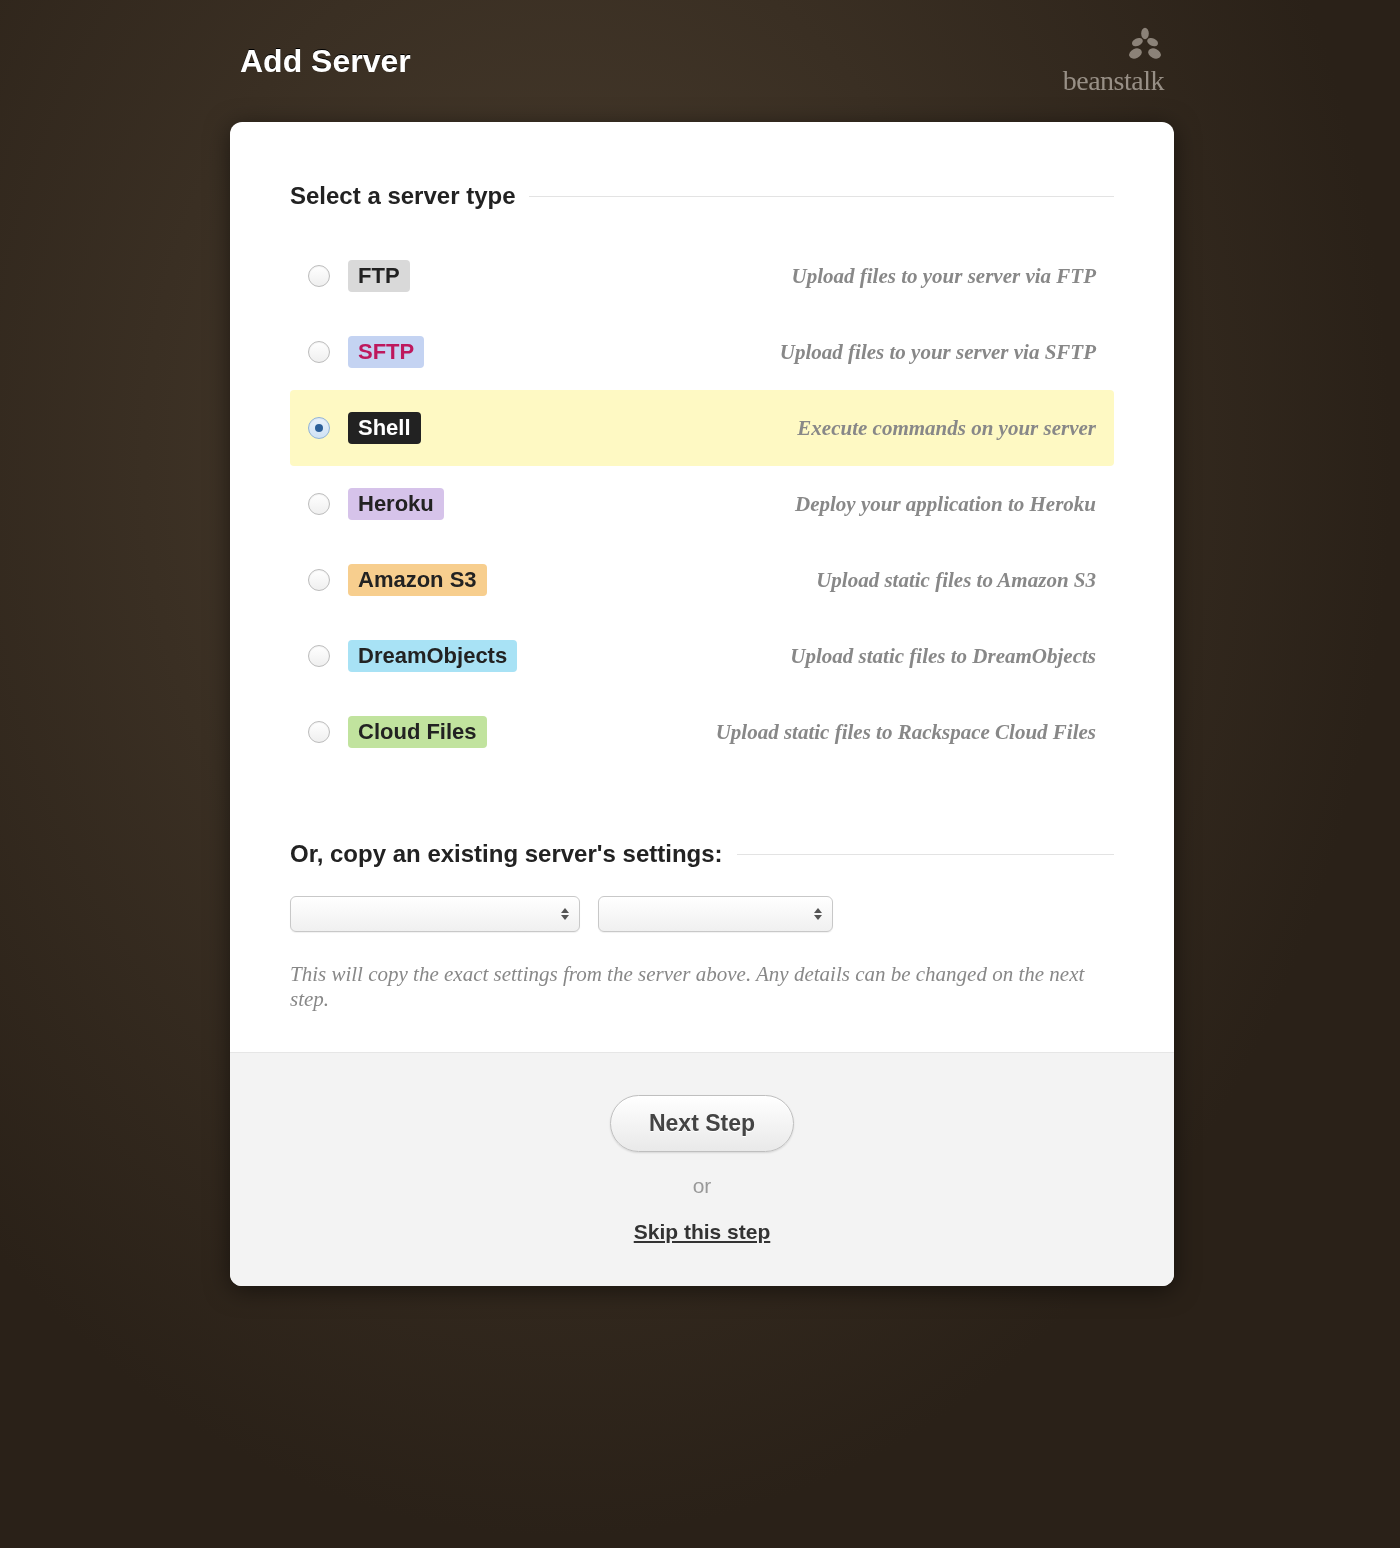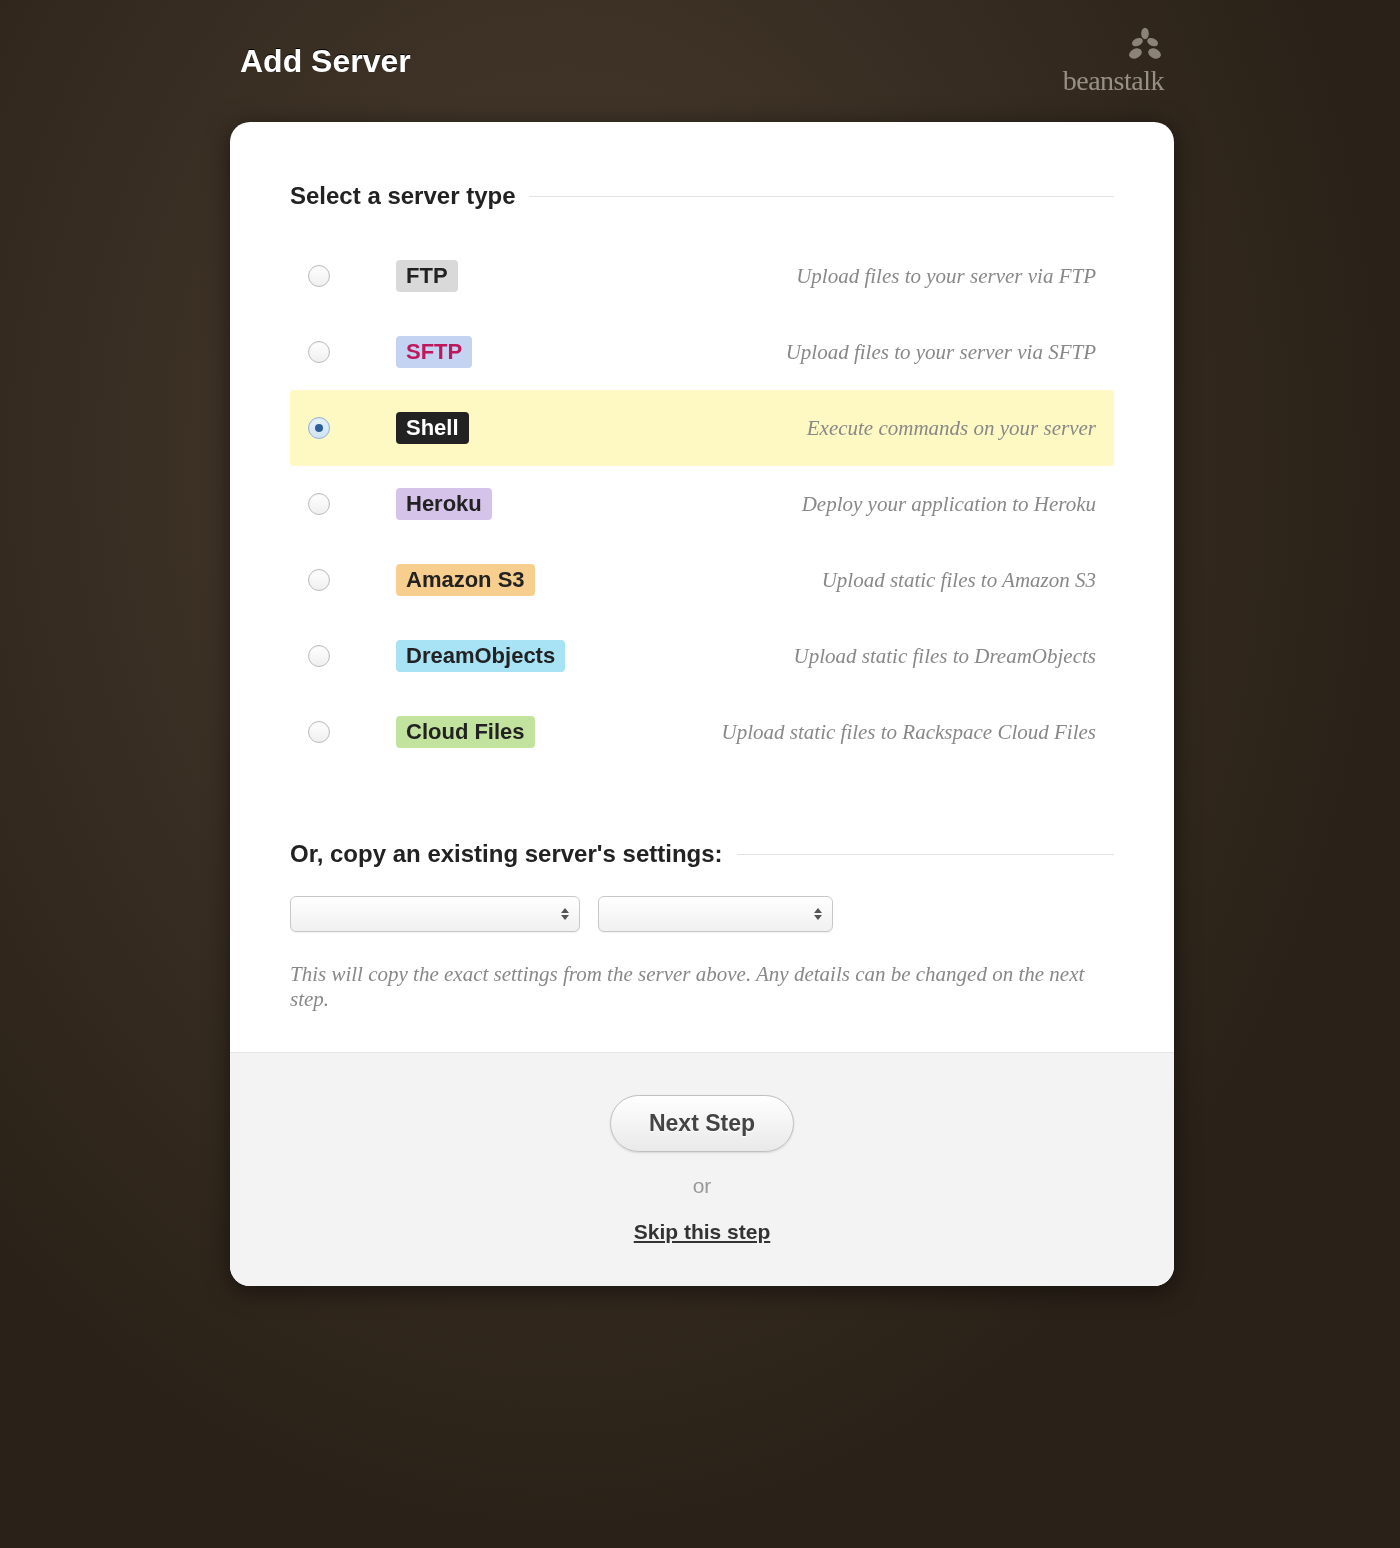--- a/index.html
+++ b/index.html
@@ -42,21 +42,21 @@
   }
   .logo-leaf svg { width: 100%; height: 100%; }
   .logo-text {
     color: #aaa299;
     font-size: 28px;
     font-family: Georgia, serif;
     letter-spacing: -0.5px;
   }
   .card {
     background: #fff;
-    border-radius: 20px;
+    border-radius: 12px;
     box-shadow: 0 4px 24px rgba(0,0,0,0.5);
     overflow: hidden;
   }
   .card-body {
     padding: 60px 60px 40px 60px;
   }
   .section-head {
     display: flex;
     align-items: center;
     margin-bottom: 28px;
@@ -74,21 +74,20 @@
     background: #e3e3e3;
   }
   .options {
     margin-bottom: 70px;
   }
   .option-row {
     display: flex;
     align-items: center;
     padding: 22px 18px;
     border-radius: 4px;
-    gap: 48px;
   }
   .option-row.selected {
     background: #fef9c3;
   }
   .radio {
     width: 22px;
     height: 22px;
     border-radius: 50%;
     border: 1px solid #bcbcbc;
     background: linear-gradient(to bottom, #fff, #efefef);
@@ -124,20 +123,21 @@
   .badge-heroku { background: #d6c3ea; color: #222; }
   .badge-s3 { background: #f7ce8e; color: #222; }
   .badge-dream { background: #a8e2f5; color: #222; }
   .badge-cloud { background: #c1e39e; color: #222; }
   .option-desc {
     margin-left: auto;
     font-style: italic;
     font-family: Georgia, serif;
     color: #888;
     font-size: 21px;
+    font-weight: bold;
   }
   .copy-section {
     margin-top: 30px;
   }
   .dropdowns {
     display: flex;
     gap: 18px;
     margin: 24px 0 30px 0;
   }
   .dropdown {

